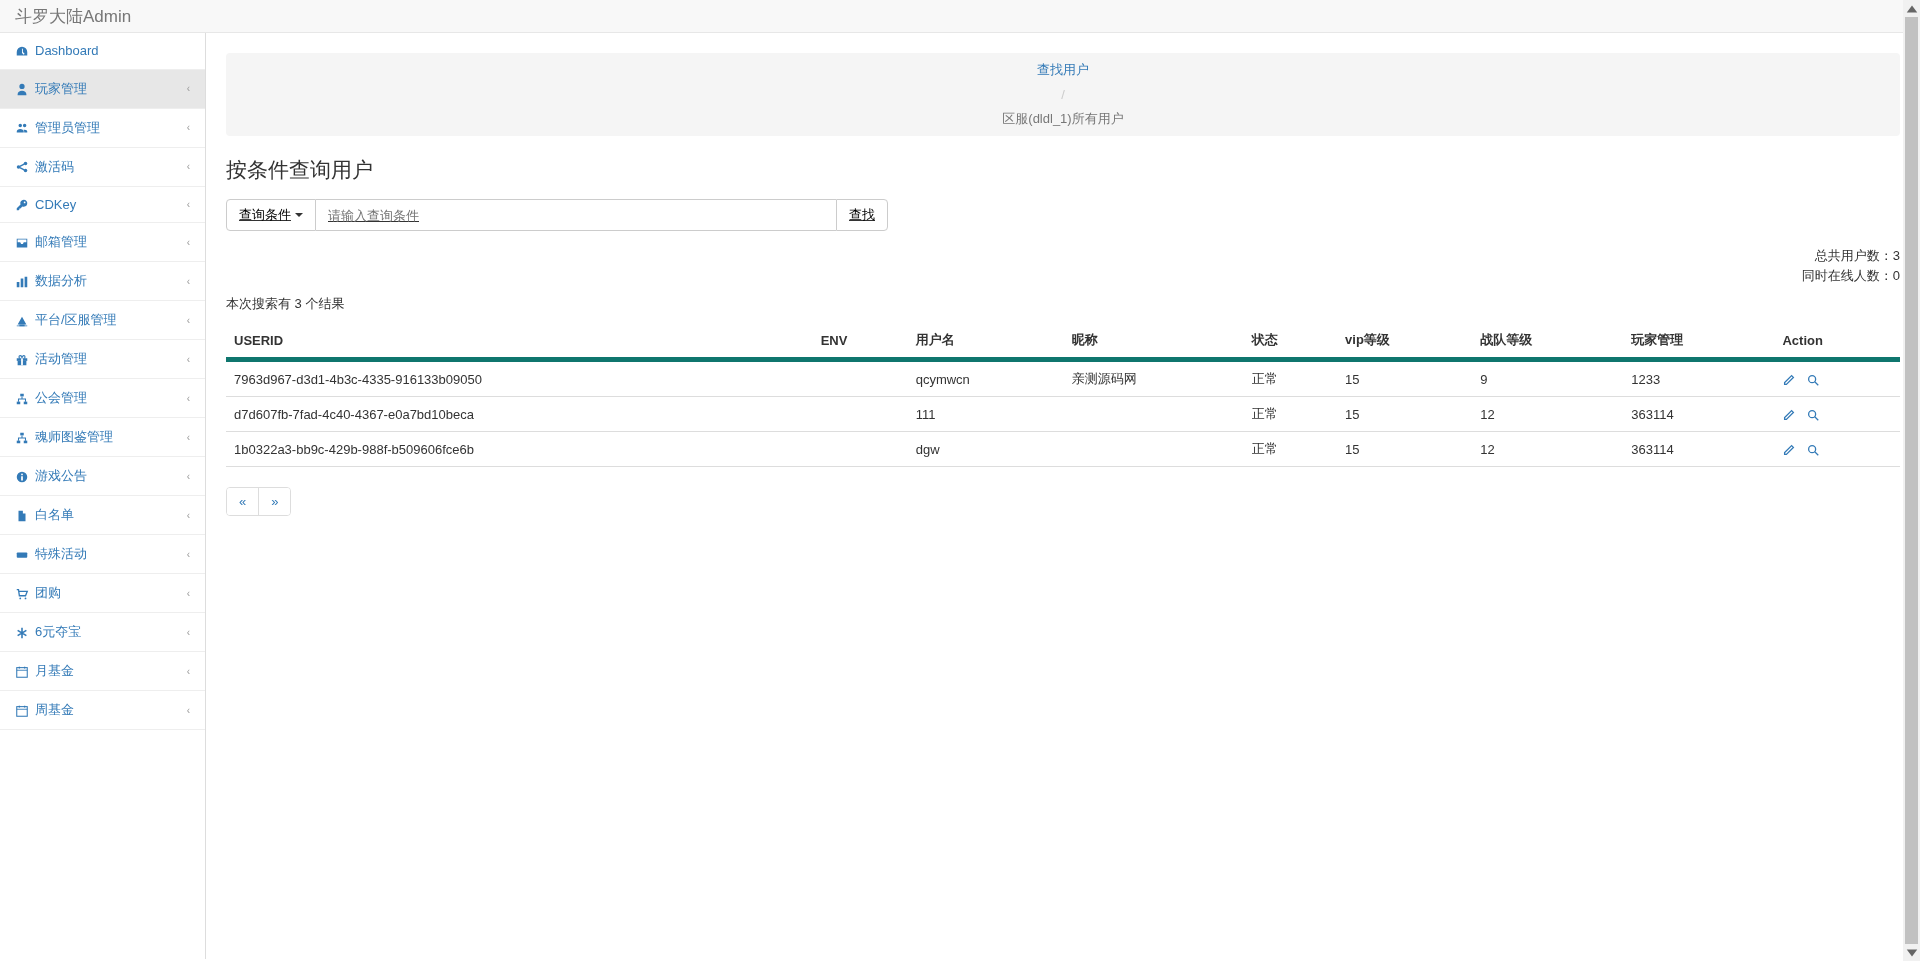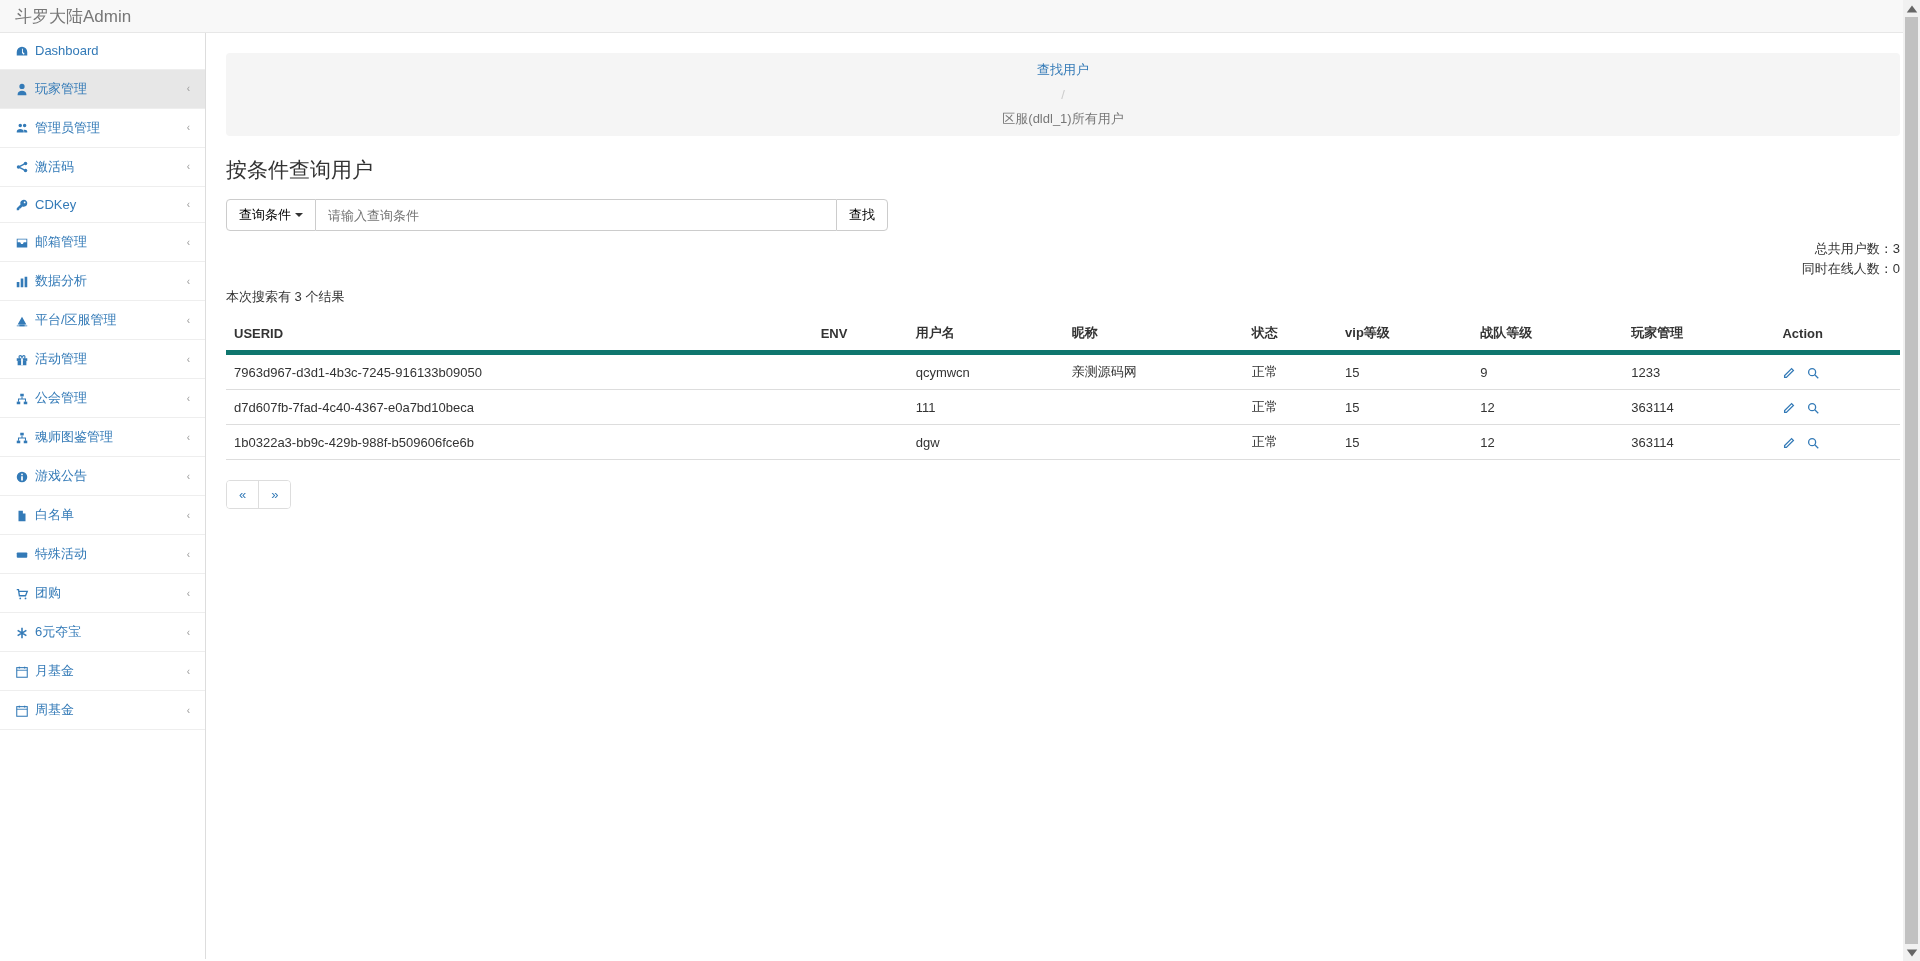--- a/index.html
+++ b/index.html
@@ -25,21 +25,21 @@
     
     .breadcrumb { 
       background: #f5f5f5; padding: 8px 15px; border-radius: 4px; margin-bottom: 20px;
       display: flex; align-items: center; gap: 8px; color: #777; flex-direction: column;
     }
     .breadcrumb a { color: #337ab7; text-decoration: none; }
     .breadcrumb .sep { color: #ccc; }
     
     .page-title { font-size: 21px; font-weight: 500; margin-bottom: 15px; }
     
-    .input-group { display: inline-flex; margin-bottom: 8px; }
+    .input-group { display: inline-flex; margin-bottom: 15px; text-decoration: underline; }
     .input-group-btn button { 
       padding: 6px 12px; background: #fff; border: 1px solid #ccc; 
       border-radius: 4px 0 0 4px; cursor: pointer; font-size: 13px;
       display: flex; align-items: center; gap: 4px;
     }
     .input-group input { 
       padding: 6px 12px; border: 1px solid #ccc; border-left: none; border-right: none;
       width: 520px; font-size: 13px;
     }
     .input-group-btn.last button { border-radius: 0 4px 4px 0; border-left: 1px solid #ccc; }
@@ -306,21 +306,21 @@
             <th>昵称</th>
             <th>状态</th>
             <th>vip等级</th>
             <th>战队等级</th>
             <th>玩家管理</th>
             <th>Action</th>
           </tr>
         </thead>
       <tbody id="table-body">
           <tr>
-            <td>7963d967-d3d1-4b3c-7245-916133b09050</td>
+            <td>7963d967-d3d1-4b3c-4335-916133b09050</td>
             <td></td>
             <td>qcymwcn</td>
             <td>亲测源码网</td>
             <td>正常</td>
             <td>15</td>
             <td>9</td>
             <td>1233</td>
             <td>
               <div class="action-btns">
     <span><svg viewBox="0 0 16 16" fill="none" stroke="#337ab7" stroke-width="1.5">

